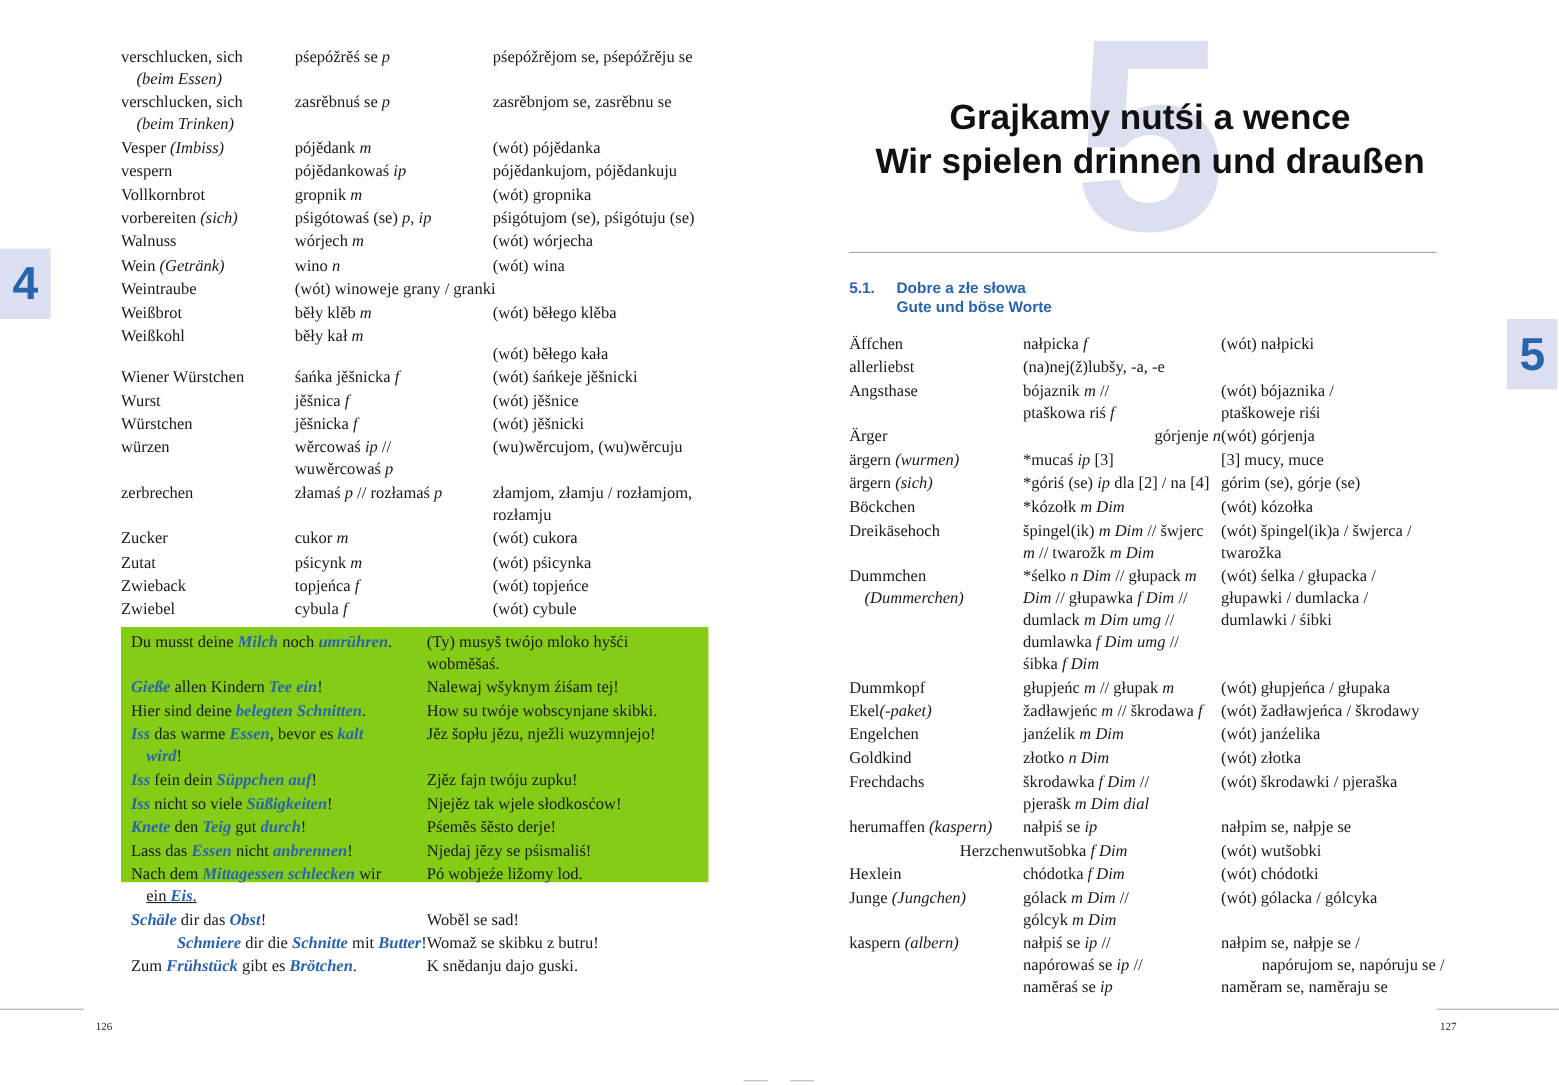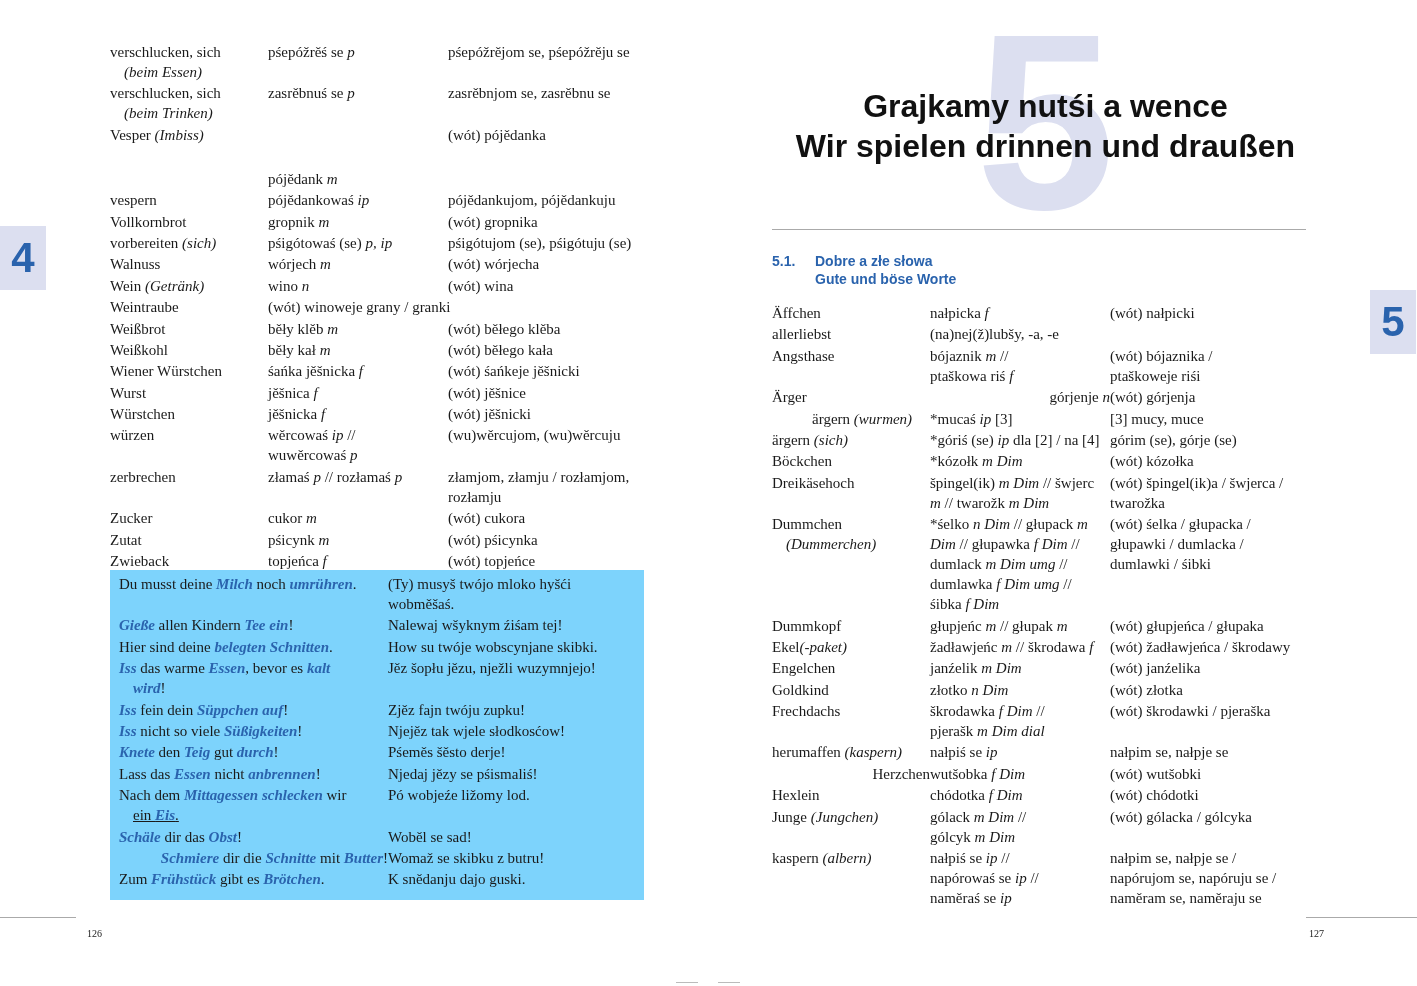--- a/index.html
+++ b/index.html
@@ -11,21 +11,21 @@
   .tab { position:absolute; width:46px; height:64px; background:#dcdff0; color:#2a63ad;
          font-family:"Liberation Sans", sans-serif; font-weight:bold; font-size:42px;
          display:flex; align-items:center; justify-content:center; }
   .dict { position:absolute; }
   .row { display:flex; line-height:20px; margin-bottom:1.4px; }
   .c1 { width:158px; flex:none; }
   .c2 { width:180px; flex:none; }
   .c3 { flex:1; }
   .ind { padding-left:14px; display:block; }
   i { font-style:italic; }
-  .ex { position:absolute; left:110px; top:570px; width:534px; height:330px; background:#7dd3fc; }
+  .ex { position:absolute; left:110px; top:570px; width:534px; height:232px; background:#84cc16; }
   .exrow { display:flex; line-height:20px; margin-bottom:1.4px; }
   .exde { width:269px; flex:none; padding-left:9px; }
   .expl { flex:1; }
   .hl { color:#2a63ad; font-style:italic; font-weight:bold; }
   .rule { position:absolute; height:1px; background:#aaa; }
   .pno { position:absolute; font-size:10px; }
   .bignum { position:absolute; left:268px; top:-2px; font-family:"Liberation Sans", sans-serif;
             font-weight:bold; font-size:250px; line-height:1; color:#dcdff0; }
   .title { position:absolute; left:40px; width:595px; text-align:center; top:86px;
            font-family:"Liberation Sans", sans-serif; font-weight:bold; font-size:32px; line-height:40px; color:#111; }
@@ -62,21 +62,21 @@
         </div>
         <div class="c3">
           <span class="" style="display: block;"><span>zasrěbnjom se, zasrěbnu se</span></span>
         </div>
       </div>
       <div class="row">
         <div class="c1">
           <span class="" style="display: block;"><span>Vesper </span><i>(Imbiss)</i></span>
         </div>
         <div class="c2">
-          <span class="" style="display: block; margin-top: 44px;"><span>pójědank </span><i>m</i></span>
+          <span class="" style="display: block;"><span>pójědank </span><i>m</i></span>
         </div>
         <div class="c3">
           <span class="" style="display: block;"><span>(wót) pójědanka</span></span>
         </div>
       </div>
       <div class="row">
         <div class="c1">
           <span class="" style="display: block;"><span>vespern</span></span>
         </div>
         <div class="c2">
@@ -150,21 +150,21 @@
         </div>
       </div>
       <div class="row">
         <div class="c1">
           <span class="" style="display: block;"><span>Weißkohl</span></span>
         </div>
         <div class="c2">
           <span class="" style="display: block;"><span>běły kał </span><i>m</i></span>
         </div>
         <div class="c3">
-          <span class="" style="display: block;"><span>(wót) běłego kała</span></span>
+          <span class="" style="display: block; margin-top: 16px;"><span>(wót) běłego kała</span></span>
         </div>
       </div>
       <div class="row">
         <div class="c1">
           <span class="" style="display: block;"><span>Wiener Würstchen</span></span>
         </div>
         <div class="c2">
           <span class="" style="display: block;"><span>śańka jěšnicka </span><i>f</i></span>
         </div>
         <div class="c3">
@@ -426,21 +426,21 @@
         </div>
         <div class="c2">
           <span class="" style="display: block; text-align: right;"><span>górjenje </span><i>n</i></span>
         </div>
         <div class="c3">
           <span class="" style="display: block;"><span>(wót) górjenja</span></span>
         </div>
       </div>
       <div class="row">
         <div class="c1">
-          <span class="" style="display: block; margin-left: 40px;"><span>ärgern </span><i>(wurmen)</i></span>
+          <span class="" style="display: block;"><span>ärgern </span><i>(wurmen)</i></span>
         </div>
         <div class="c2">
           <span class="" style="display: block;"><span>*mucaś </span><i>ip</i><span> [3]</span></span>
         </div>
         <div class="c3">
           <span class="" style="display: block;"><span>[3] mucy, muce</span></span>
         </div>
       </div>
       <div class="row">
         <div class="c1">
@@ -600,21 +600,21 @@
         <div class="c1">
           <span class="" style="display: block;"><span>kaspern </span><i>(albern)</i></span>
         </div>
         <div class="c2">
           <span class="" style="display: block;"><span>nałpiś se </span><i>ip</i><span> //</span></span>
           <span class="" style="display: block;"><span>napórowaś se </span><i>ip</i><span> //</span></span>
           <span class="" style="display: block;"><span>naměraś se </span><i>ip</i></span>
         </div>
         <div class="c3">
           <span class="" style="display: block; font-family: Liberation Serif, serif;"><span>nałpim se, nałpje se /</span></span>
-          <span class="" style="display: block;"><span>napórujom se, napóruju se /</span></span>
+          <span class="" style="display: block; margin-left: 37px;"><span>napórujom se, napóruju se /</span></span>
           <span class="" style="display: block;"><span>naměram se, naměraju se</span></span>
         </div>
       </div>
     </div>
   <div class="tab" style="left:662px;top:290px;">5</div>
   <div class="rule" style="left:598px;top:917px;width:111px;"></div>
   <div class="pno" style="left:601px;top:928px;">127</div>
   <div class="dash" style="left:10px;"></div>
 </div>
 

